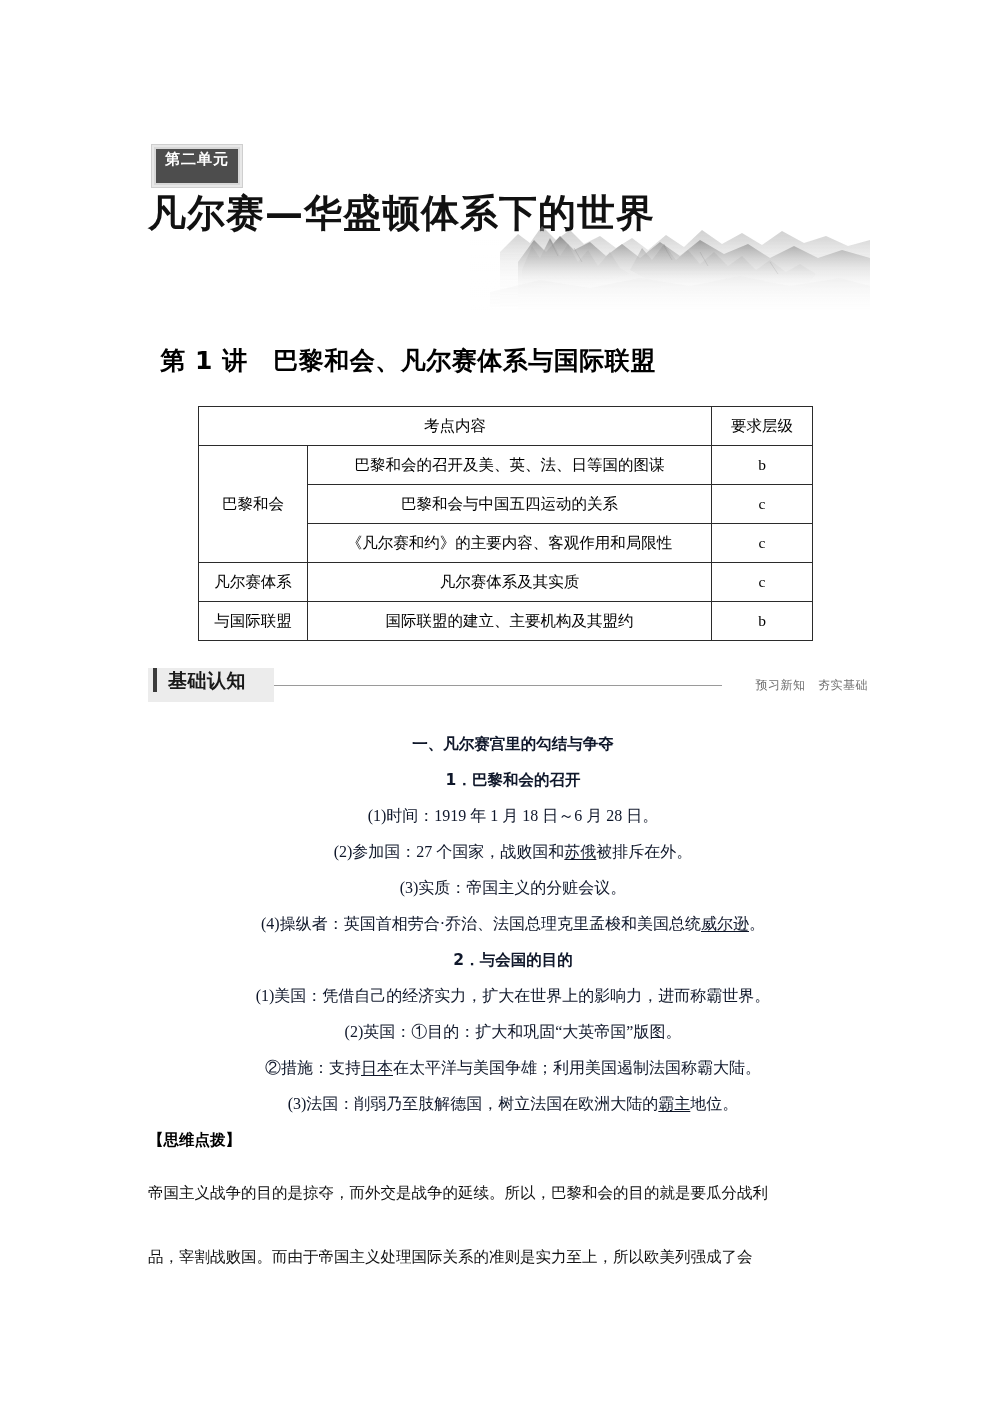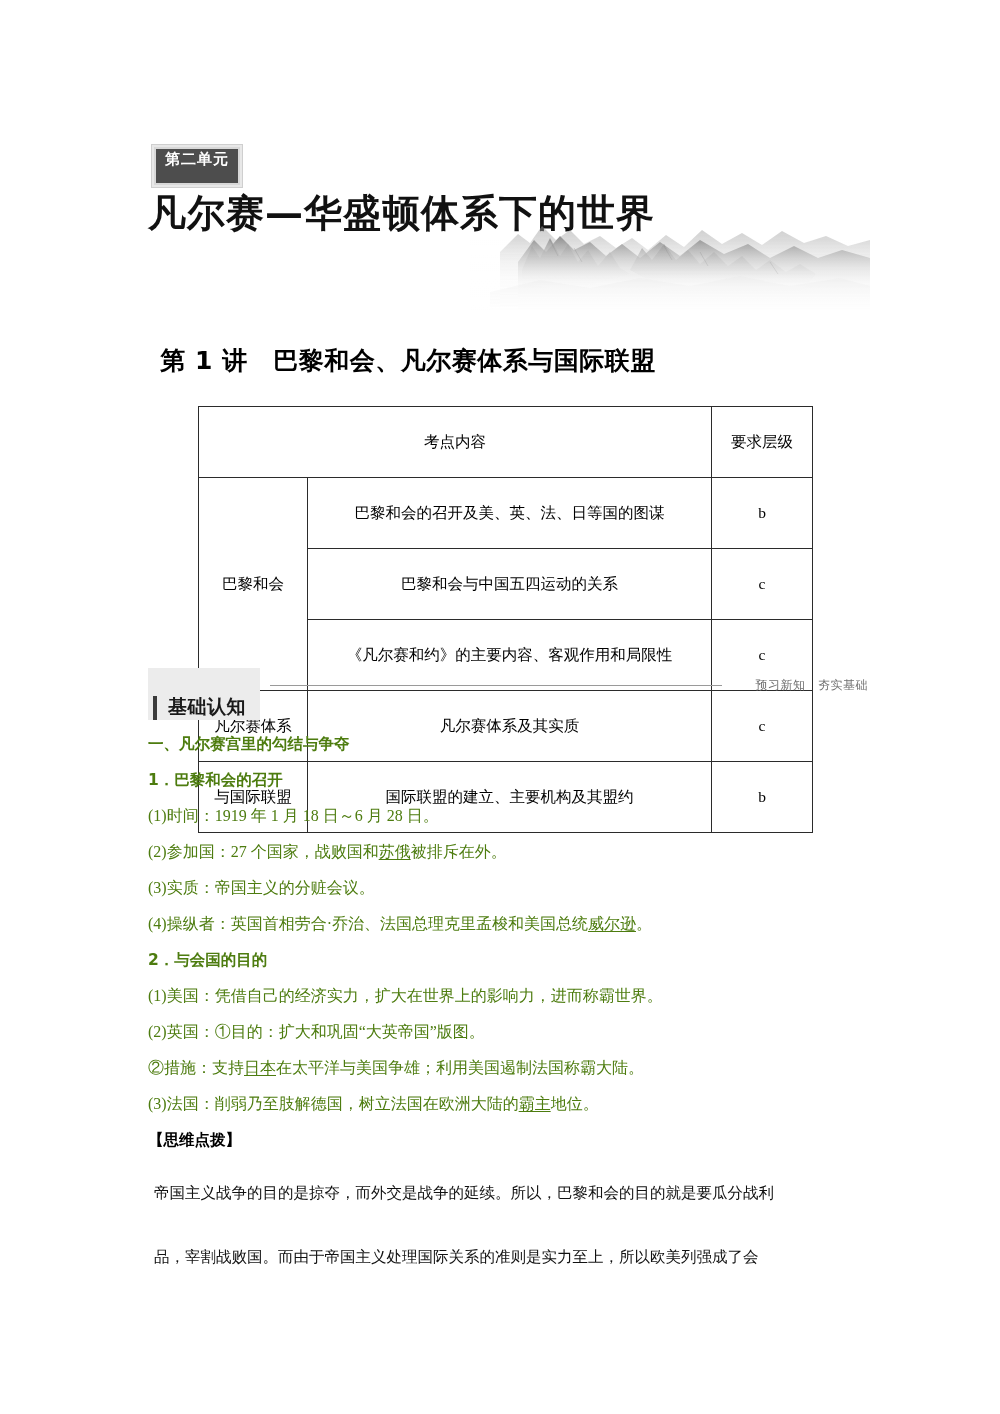--- a/index.html
+++ b/index.html
@@ -96,45 +96,45 @@
     top: 406px;
     width: 615px;
     border-collapse: collapse;
     font-family: "Liberation Serif", "DejaVu Serif", serif;
     font-size: 15.5px;
   }
   .syllabus-table td, .syllabus-table th {
     border: 1px solid #2b2b2b;
     text-align: center;
     vertical-align: middle;
-    padding: 22px 4px;
+    padding: 6px 4px;
     height: 26px;
     font-weight: normal;
     color: #000;
   }
   .col-cat { width: 100px; }
   .col-content { }
   .col-level { width: 92px; }
 
   
   .section-header {
     position: absolute;
     left: 148px;
     top: 668px;
     width: 720px;
     height: 34px;
   }
   .sh-block {
     position: absolute;
     left: 0; top: 0;
-    height: 52px;
+    height: 34px;
     background: #ececec;
     display: flex;
-    align-items: flex-end;
-    padding-right: 14px;
+    align-items: flex-start;
+    padding-right: 28px;
   }
   .sh-bar {
     width: 4px;
     height: 24px;
     background: #3b3b3b;
     margin-left: 5px;
     margin-right: 11px;
   }
   .sh-title {
     font-family: "DejaVu Sans", "Liberation Sans", sans-serif;
@@ -166,22 +166,23 @@
   .body-content {
     position: absolute;
     left: 148px;
     top: 726px;
     width: 730px;
   }
   .line {
     font-family: "Liberation Serif", "DejaVu Serif", serif;
     font-size: 16px;
     line-height: 36px;
-    color: #4d7c0f;
-    white-space: nowrap;
+    color: #0f172a;
+    white-space: nowrap;
+    text-align: center;
   }
   .line.hei {
     font-family: "DejaVu Sans", "Liberation Sans", sans-serif;
     font-weight: bold;
     font-size: 15.5px;
   }
   .u { text-decoration: underline; text-underline-offset: 2px; }
 
   .tip-heading {
     font-family: "DejaVu Sans", "Liberation Sans", sans-serif;
@@ -190,21 +191,20 @@
     line-height: 36px;
     color: #000;
   }
   .tip-para {
     font-family: "DejaVu Sans", "Liberation Sans", sans-serif;
     font-size: 15.5px;
     line-height: 58px;
     color: #111;
     margin-top: 6px;
     white-space: nowrap;
-    margin-left: 6px;
   }
 </style>
 </head>
 <body>
 
 <div class="page">
 
   <div class="unit-header">
     <div class="unit-badge-wrap">
       <div class="unit-badge">第二单元</div>

